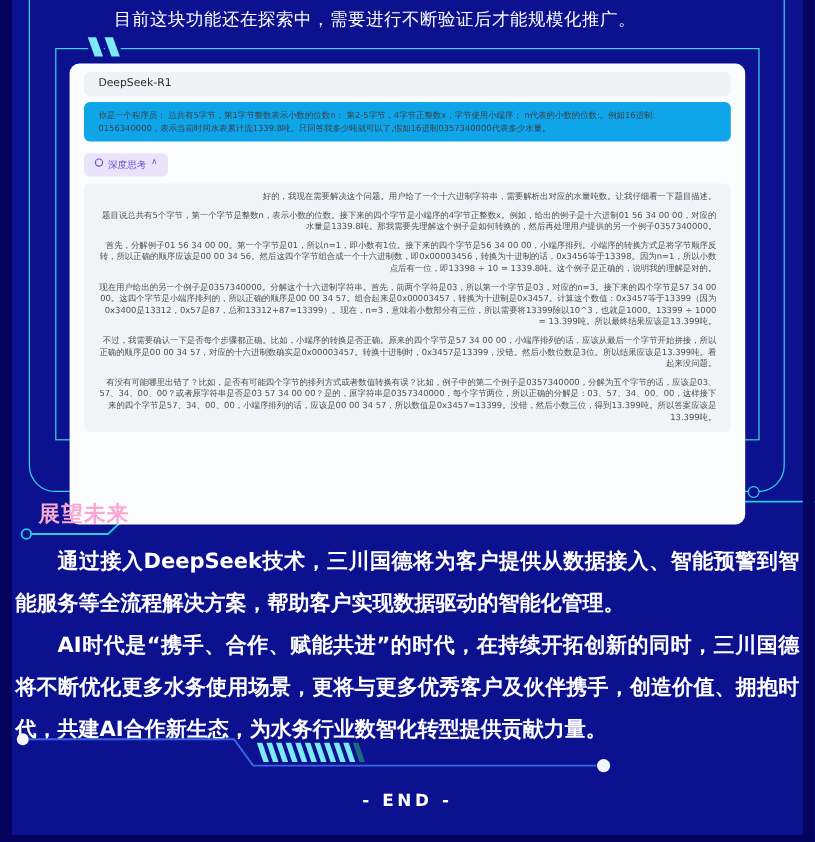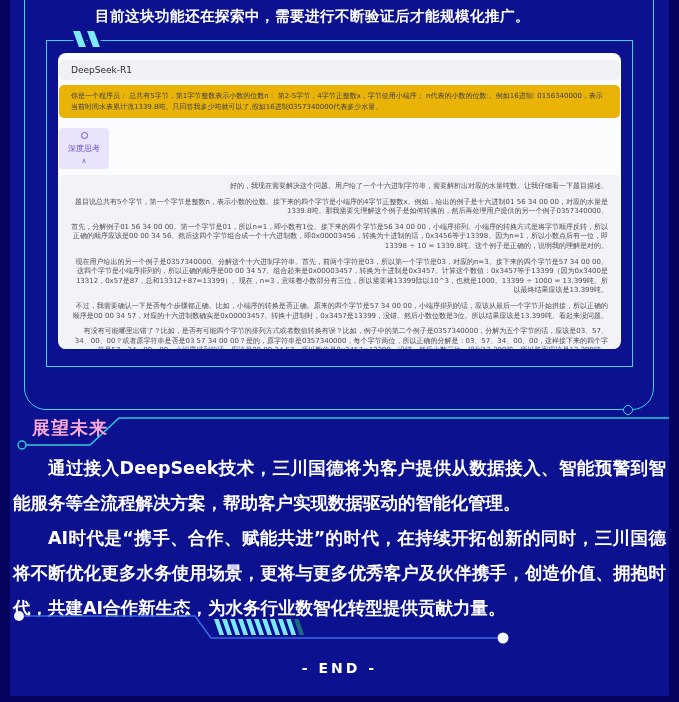--- a/index.html
+++ b/index.html
@@ -9,21 +9,21 @@
     background:#0C1190; overflow:hidden;
     font-family:"DejaVu Sans","Liberation Sans",sans-serif;
   }
   .edge { position:absolute; background:#04045F; z-index:9; }
   .edge.left  { left:0; top:0; width:10px; height:702px; }
   .edge.right { right:0; top:0; width:10px; height:702px; }
   .edge.bottom{ left:0; bottom:0; width:679px; height:6px; }
 
   .intro-title {
     position:absolute; left:95px; top:7px; width:560px;
-    color:#FFFFFF; font-size:14.5px; font-weight:bold; letter-spacing:.5px;
+    color:#FFFFFF; font-size:14.5px; font-weight:normal; letter-spacing:.5px;
   }
 
   
   .outer-frame {
     position:absolute; left:24px; top:-26px; width:630px; height:436px;
     border:1.5px solid #3ED2E2; border-radius:0 0 22px 22px;
   }
   .frame-circle {
     position:absolute; left:623px; top:405px; width:10px; height:10px;
     border:1.5px solid #3ED2E2; border-radius:50%; background:#0C1190; z-index:3;
@@ -33,35 +33,35 @@
     border:1px solid #3ED2E2;
   }
   .slash-marks { position:absolute; left:76px; top:31px; z-index:4; display:flex; gap:7px; }
   .slash-marks i {
     display:block; width:6.5px; height:16px; background:#7CEAF4;
     transform:skewX(20deg); box-shadow:0 0 0 3px #0C1190;
   }
 
   
   .chat-card {
-    position:absolute; left:58px; top:53px; width:563px; height:296px;
-    background:#FBFCFE; border-radius:8px; padding:7px 1px; overflow:hidden; z-index:2;
+    position:absolute; left:58px; top:53px; width:563px; height:384px;
+    background:#FBFCFE; border-radius:8px; padding:7px 12px; overflow:hidden; z-index:2;
   }
   .model-bar {
     background:#F0F1F5; border-radius:5px; padding:5px 12px;
     font-size:9px; color:#262A33; margin-bottom:5px;
   }
   .user-msg {
-    background:#eab308; border-radius:5px; padding:6px 12px;
+    background:#0ea5e9; border-radius:5px; padding:6px 12px;
     font-size:7px; line-height:10.5px; color:#3C4049; margin-bottom:6px;
   }
   .think-pill {
-    display:inline-flex; align-items:center; gap:4px;
+    display:inline-flex; align-items:flex-start; gap:4px;
     background:#E9E4FA; color:#6950CF; border-radius:4px;
-    padding:4px 9px; font-size:8px; margin:1px 0 6px; cursor:pointer;flex-direction:column;
+    padding:4px 9px; font-size:8px; margin:1px 0 6px; cursor:pointer;
   }
   .think-icon { display:inline-block; width:7px; height:7px; border:1.2px solid #6950CF; border-radius:50%; }
   .think-caret { font-size:7px; line-height:7px; }
   .reasoning {
     background:#F2F3F7; border-radius:5px; padding:7px 12px;
     font-size:7px; line-height:9.6px; color:#4A4E57;text-align:right;
   }
   .reasoning p { margin-bottom:6px; }
   .reasoning p:last-child { margin-bottom:0; }
 

